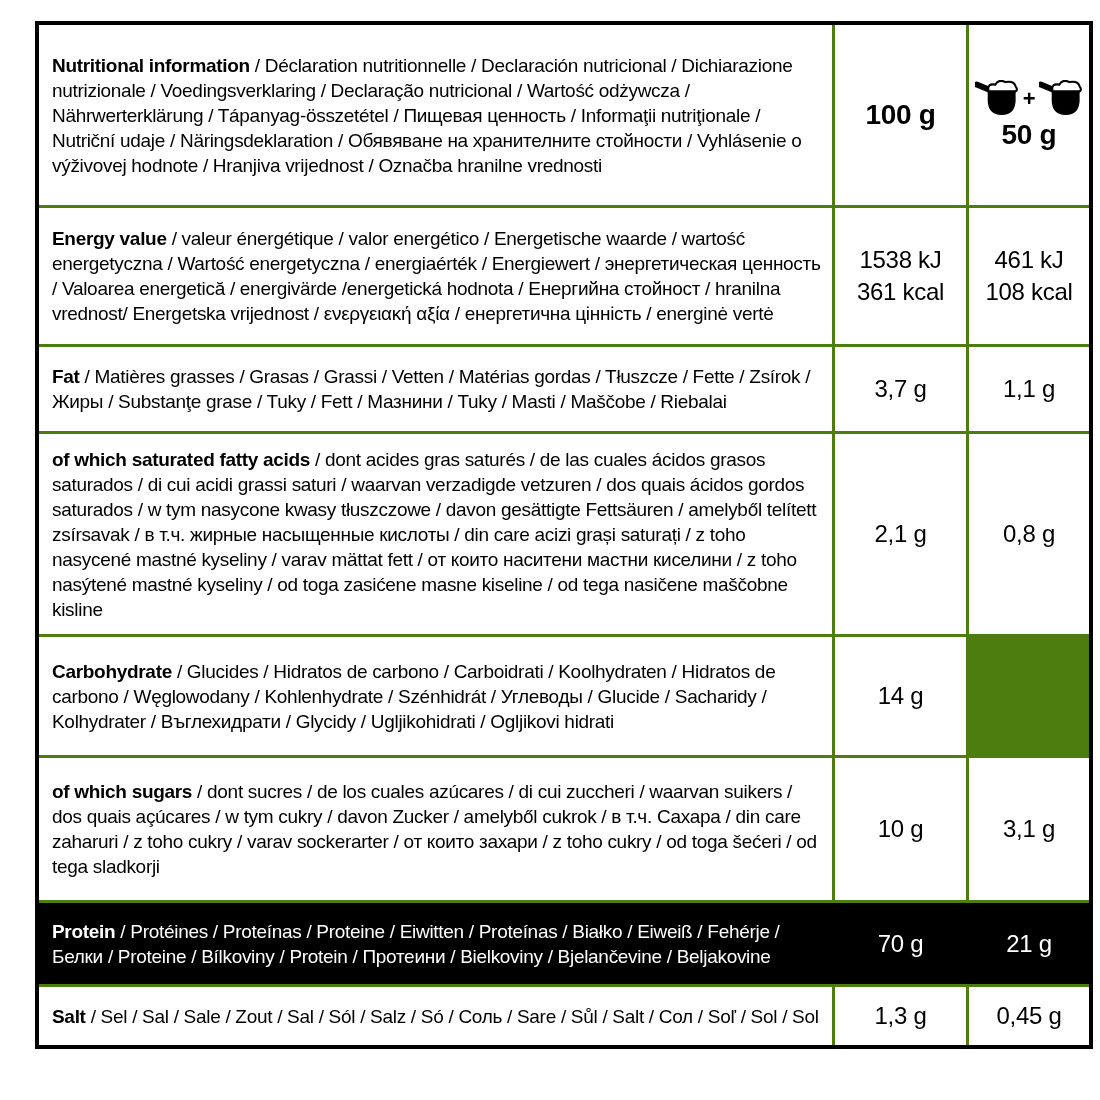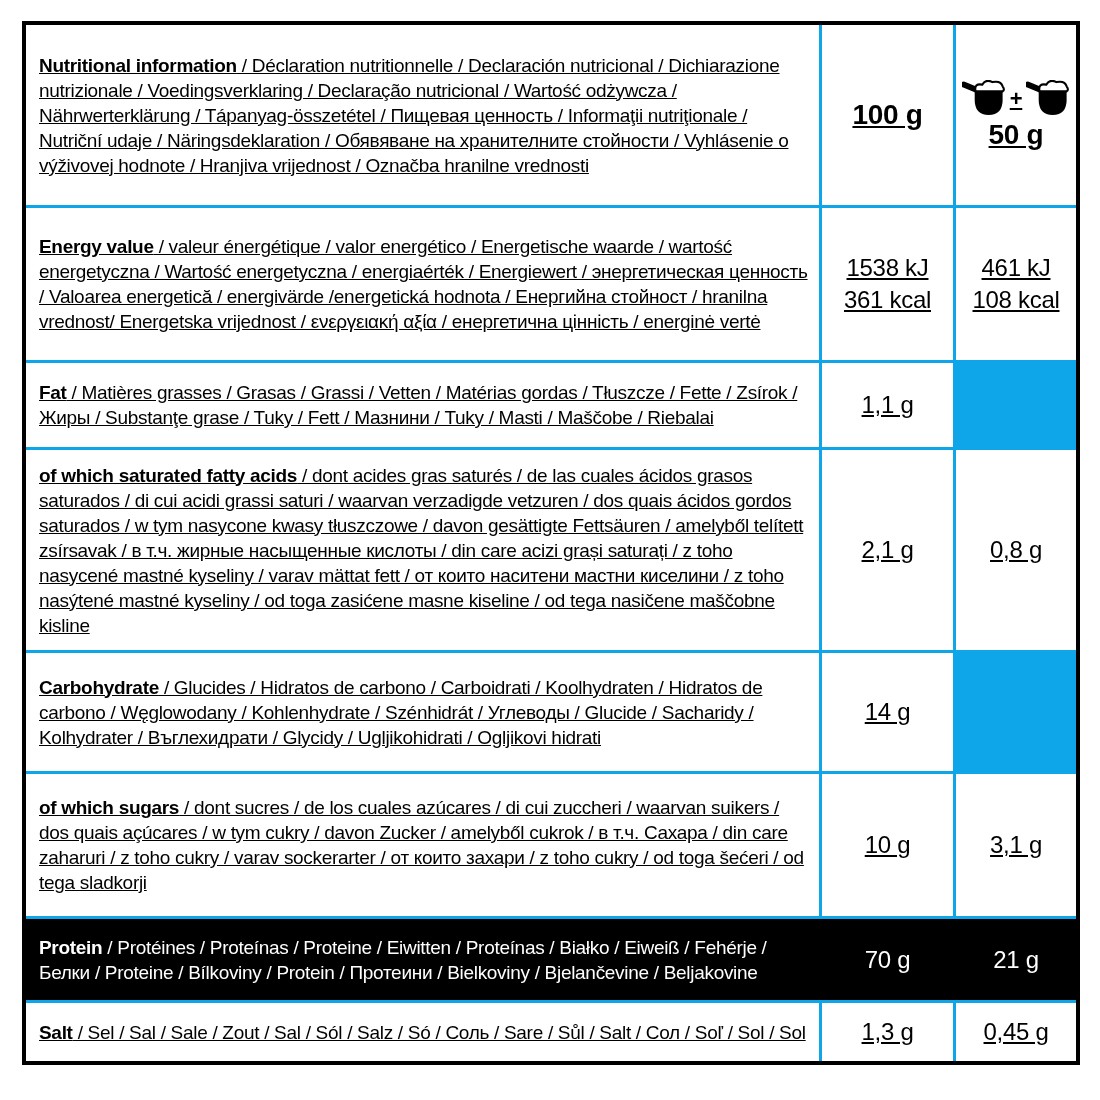--- a/index.html
+++ b/index.html
@@ -5,28 +5,27 @@
   * { box-sizing: border-box; margin: 0; padding: 0; }
   html, body { background: #ffffff; }
   body {
     width: 1100px; height: 1100px;
     font-family: "Liberation Sans", sans-serif;
     color: #000;
     position: relative;
   }
   .table {
     position: absolute;
-    left: 22px; top: 21px;
+    left: 35px; top: 21px;
     width: 1058px;
     border: 4px solid #000;
-    background: #0ea5e9;
+    background: #4d7c0f;
     display: flex;
     flex-direction: column;
     gap: 3px;
-    text-decoration: underline;
   }
   .row {
     display: grid;
     grid-template-columns: 1fr 131px 120px;
     gap: 3px;
   }
   .cell { background: #ffffff; }
   .label-cell {
     display: flex;
     align-items: center;
@@ -43,21 +42,21 @@
     display: flex;
     flex-direction: column;
     align-items: center;
     justify-content: center;
     font-size: 24px;
     line-height: 32px;
     letter-spacing: -0.3px;
     text-align: center;
   }
   .h-header   { height: 180px; }
-  .h-energy   { height: 152px; }
+  .h-energy   { height: 136px; }
   .h-fat      { height: 84px; }
   .h-sat      { height: 200px; }
   .h-carb     { height: 118px; }
   .h-sugars   { height: 142px; }
   .h-protein  { height: 81px; }
   .h-salt     { height: 58px; }
   .row.inverted { background: #000; }
   .row.inverted .cell { background: #000; color: #fff; }
   .col-header {
     font-weight: 700;
@@ -121,20 +120,21 @@
     <div class="cell value-cell">
       <span>461 kJ</span>
       <span>108 kcal</span>
     </div>
   </div>
 
   <div class="row h-fat">
     <div class="cell label-cell">
       <div class="label-inner"><b>Fat</b><span> / Matières grasses / Grasas / Grassi / Vetten / Matérias gordas / Tłuszcze / Fette / Zsírok / Жиры / Substanţe grase / Tuky / Fett / Мазнини / Tuky / Masti / Maščobe / Riebalai</span></div>
     </div>
+    <div class="cell value-cell">3,7 g</div>
     <div class="cell value-cell">1,1 g</div>
   </div>
 
   <div class="row h-sat">
     <div class="cell label-cell">
       <div class="label-inner"><b>of which saturated fatty acids</b><span> / dont acides gras saturés / de las cuales ácidos grasos saturados / di cui acidi grassi saturi / waarvan verzadigde vetzuren / dos quais ácidos gordos saturados / w tym nasycone kwasy tłuszczowe / davon gesättigte Fettsäuren / amelyből telített zsírsavak / в т.ч. жирные насыщенные кислоты / din care acizi grași saturați / z toho nasycené mastné kyseliny / varav mättat fett / от които наситени мастни киселини / z toho nasýtené mastné kyseliny / od toga zasićene masne kiseline / od tega nasičene maščobne kisline</span></div>
     </div>
     <div class="cell value-cell">2,1 g</div>
     <div class="cell value-cell">0,8 g</div>
   </div>

